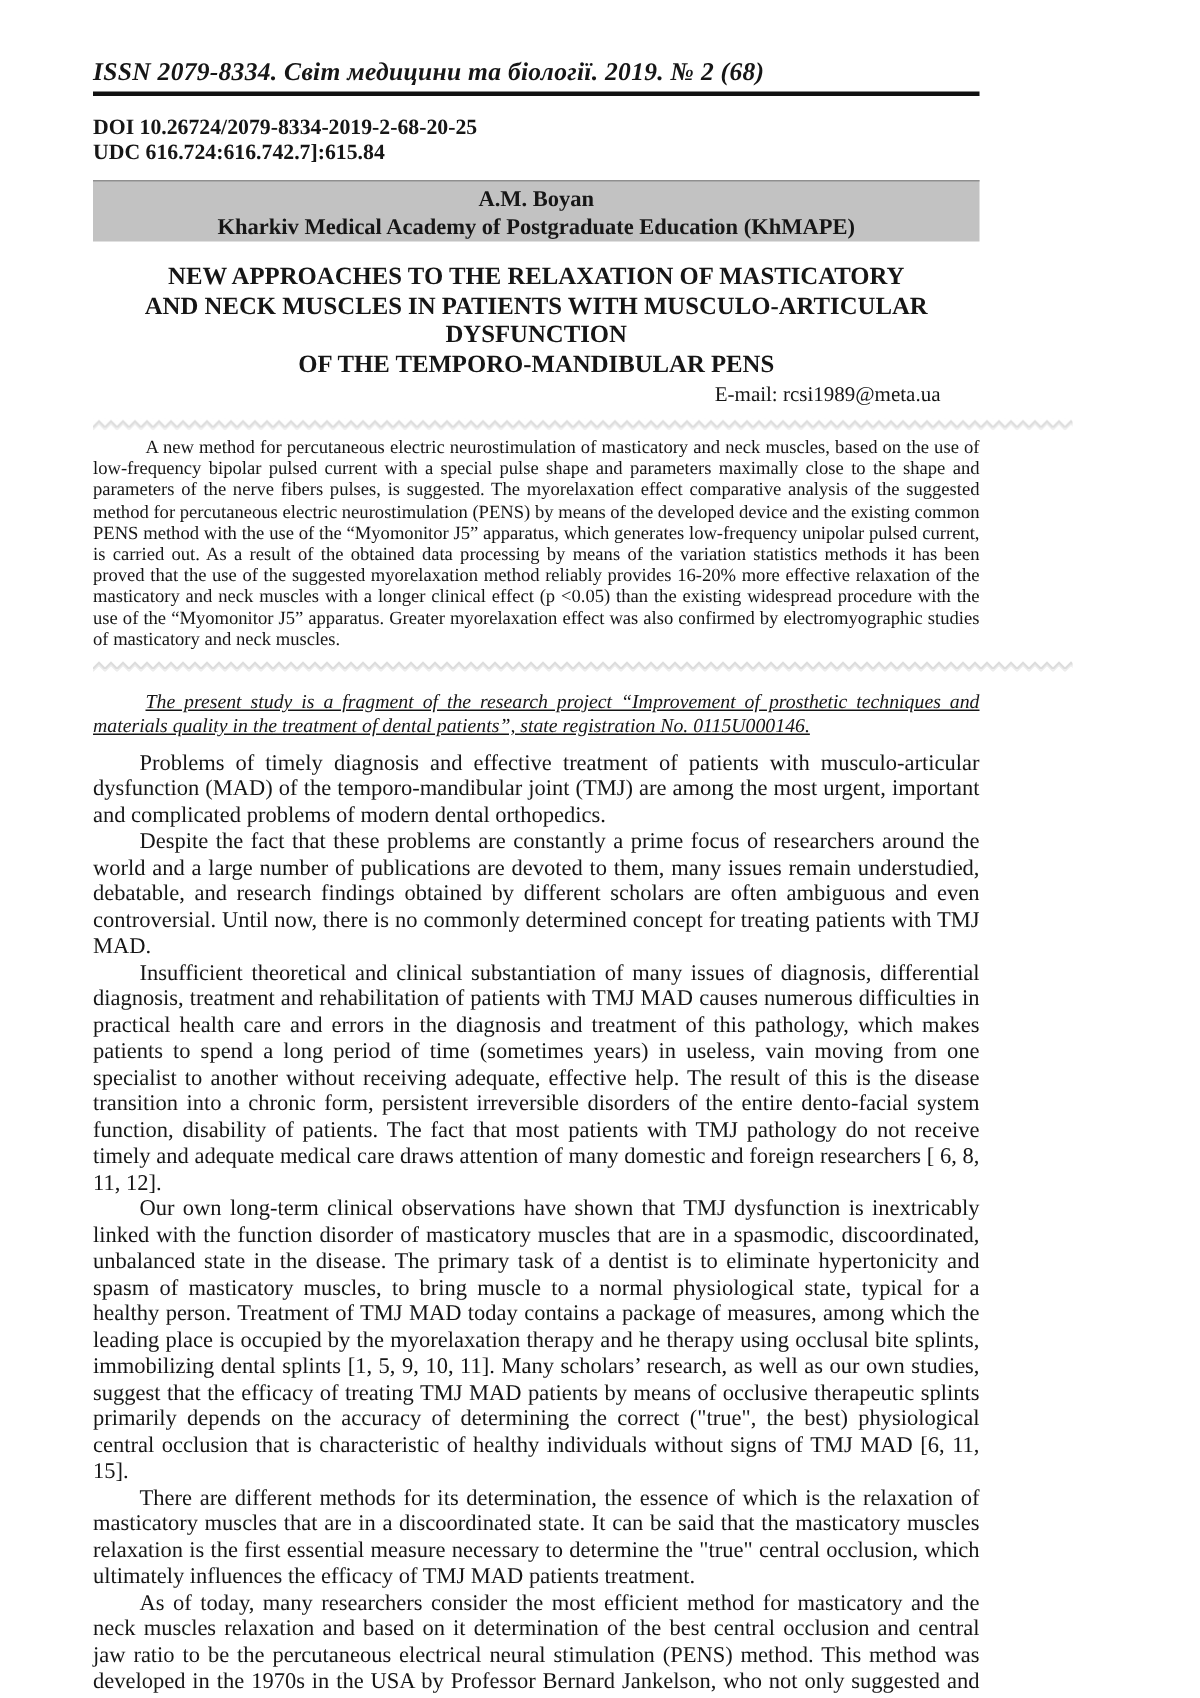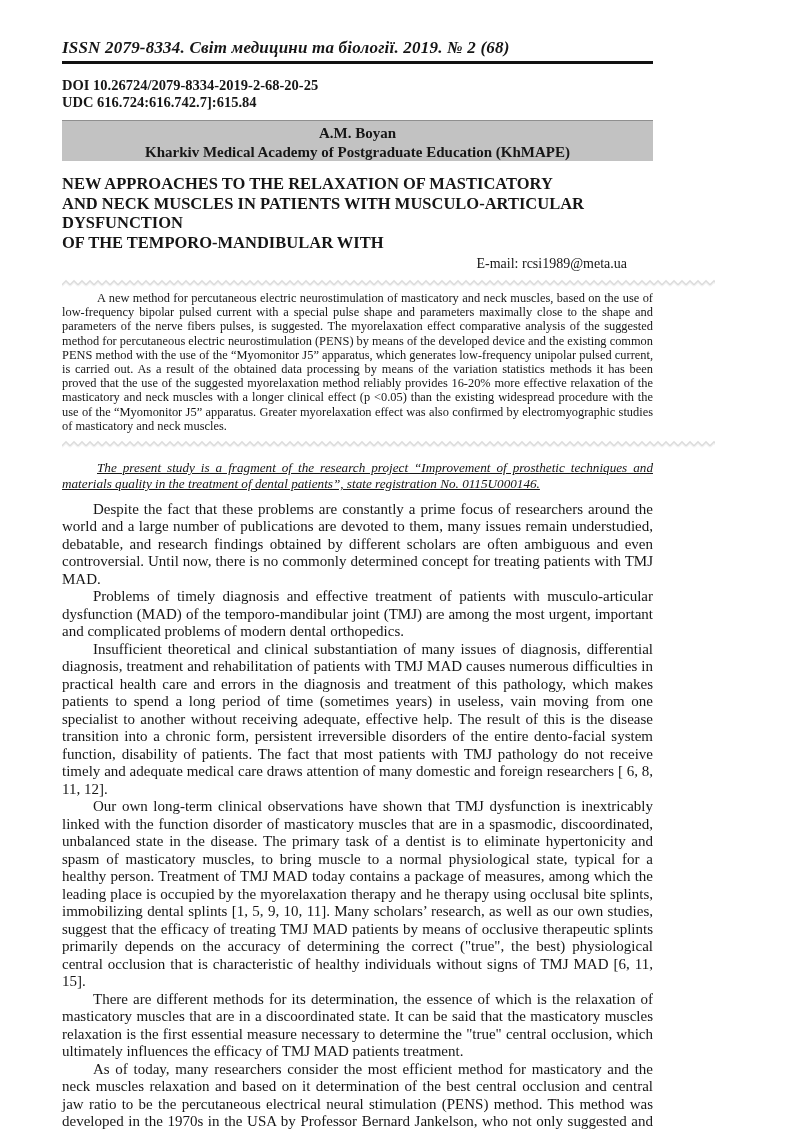--- a/index.html
+++ b/index.html
@@ -39,21 +39,21 @@
     background: #c2c2c2;
     border-top: 1px solid #8f8f8f;
     text-align: center;
     font-weight: bold;
     font-size: 15px;
     line-height: 18.5px;
     padding: 3px 0 0 0;
   }
   .article-title {
     margin-top: 13px;
-    text-align: left;
+    text-align: center;
     font-weight: bold;
     font-size: 16.5px;
     line-height: 19.5px;
   }
   .email-line {
     margin-top: 4px;
     text-align: right;
     padding-right: 26px;
     font-size: 14px;
     line-height: 16px;
@@ -116,21 +116,21 @@
   </div>
 
   <div class="author-box">
     <div>A.M. Boyan</div>
     <div>Kharkiv Medical Academy of Postgraduate Education (KhMAPE)</div>
   </div>
 
   <div class="article-title">
     <div>NEW APPROACHES TO THE RELAXATION OF MASTICATORY</div>
     <div>AND NECK MUSCLES IN PATIENTS WITH MUSCULO-ARTICULAR DYSFUNCTION</div>
-    <div>OF THE TEMPORO-MANDIBULAR WITH</div>
+    <div>OF THE TEMPORO-MANDIBULAR PENS</div>
   </div>
 
   <div class="email-line">E-mail: rcsi1989@meta.ua</div>
 
   <div class="zigzag">
     <svg width="676" height="8" xmlns="http://www.w3.org/2000/svg">
       <defs>
         <pattern id="zz1" width="8" height="8" patternUnits="userSpaceOnUse">
           <path d="M0 6 L4 2 L8 6" fill="none" stroke="#dcdcdc" stroke-width="1.6"></path>
           <path d="M0 7.5 L4 3.5 L8 7.5" fill="none" stroke="#ececec" stroke-width="1"></path>
@@ -150,22 +150,22 @@
           <path d="M0 7.5 L4 3.5 L8 7.5" fill="none" stroke="#ececec" stroke-width="1"></path>
         </pattern>
       </defs>
       <rect width="676" height="8" fill="url(#zz2)"></rect>
     </svg>
   </div>
 
   <p class="study-note">The present study is a fragment of the research project “Improvement of prosthetic techniques and materials quality in the treatment of dental patients”, state registration No. 0115U000146.</p>
 
   <div class="body-text">
+    <p>Problems of timely diagnosis and effective treatment of patients with musculo-articular dysfunction (MAD) of the temporo-mandibular joint (TMJ) are among the most urgent, important and complicated problems of modern dental orthopedics.</p>
     <p>Despite the fact that these problems are constantly a prime focus of researchers around the world and a large number of publications are devoted to them, many issues remain understudied, debatable, and research findings obtained by different scholars are often ambiguous and even controversial. Until now, there is no commonly determined concept for treating patients with TMJ MAD.</p>
-    <p>Problems of timely diagnosis and effective treatment of patients with musculo-articular dysfunction (MAD) of the temporo-mandibular joint (TMJ) are among the most urgent, important and complicated problems of modern dental orthopedics.</p>
     <p>Insufficient theoretical and clinical substantiation of many issues of diagnosis, differential diagnosis, treatment and rehabilitation of patients with TMJ MAD causes numerous difficulties in practical health care and errors in the diagnosis and treatment of this pathology, which makes patients to spend a long period of time (sometimes years) in useless, vain moving from one specialist to another without receiving adequate, effective help. The result of this is the disease transition into a chronic form, persistent irreversible disorders of the entire dento-facial system function, disability of patients. The fact that most patients with TMJ pathology do not receive timely and adequate medical care draws attention of many domestic and foreign researchers [ 6, 8, 11, 12].</p>
     <p>Our own long-term clinical observations have shown that TMJ dysfunction is inextricably linked with the function disorder of masticatory muscles that are in a spasmodic, discoordinated, unbalanced state in the disease. The primary task of a dentist is to eliminate hypertonicity and spasm of masticatory muscles, to bring muscle to a normal physiological state, typical for a healthy person. Treatment of TMJ MAD today contains a package of measures, among which the leading place is occupied by the myorelaxation therapy and he therapy using occlusal bite splints, immobilizing dental splints [1, 5, 9, 10, 11]. Many scholars’ research, as well as our own studies, suggest that the efficacy of treating TMJ MAD patients by means of occlusive therapeutic splints primarily depends on the accuracy of determining the correct ("true", the best) physiological central occlusion that is characteristic of healthy individuals without signs of TMJ MAD [6, 11, 15].</p>
     <p>There are different methods for its determination, the essence of which is the relaxation of masticatory muscles that are in a discoordinated state. It can be said that the masticatory muscles relaxation is the first essential measure necessary to determine the "true" central occlusion, which ultimately influences the efficacy of TMJ MAD patients treatment.</p>
     <p>As of today, many researchers consider the most efficient method for masticatory and the neck muscles relaxation and based on it determination of the best central occlusion and central jaw ratio to be the percutaneous electrical neural stimulation (PENS) method. This method was developed in the 1970s in the USA by Professor Bernard Jankelson, who not only suggested and substantiated this method, but also developed a special device, the “Myomonitor” apparatus. The basis of the B. Jankelson’s neuromuscular concept is relaxation of the head and neck muscles, which should be a compulsory element in the diagnosis and treatment of occlusive disharmony [10, 11, 15].</p>
   </div>
 
   <div class="copyright-line">©  A.M. Boyan, 2019</div>
 
 </div>
 

